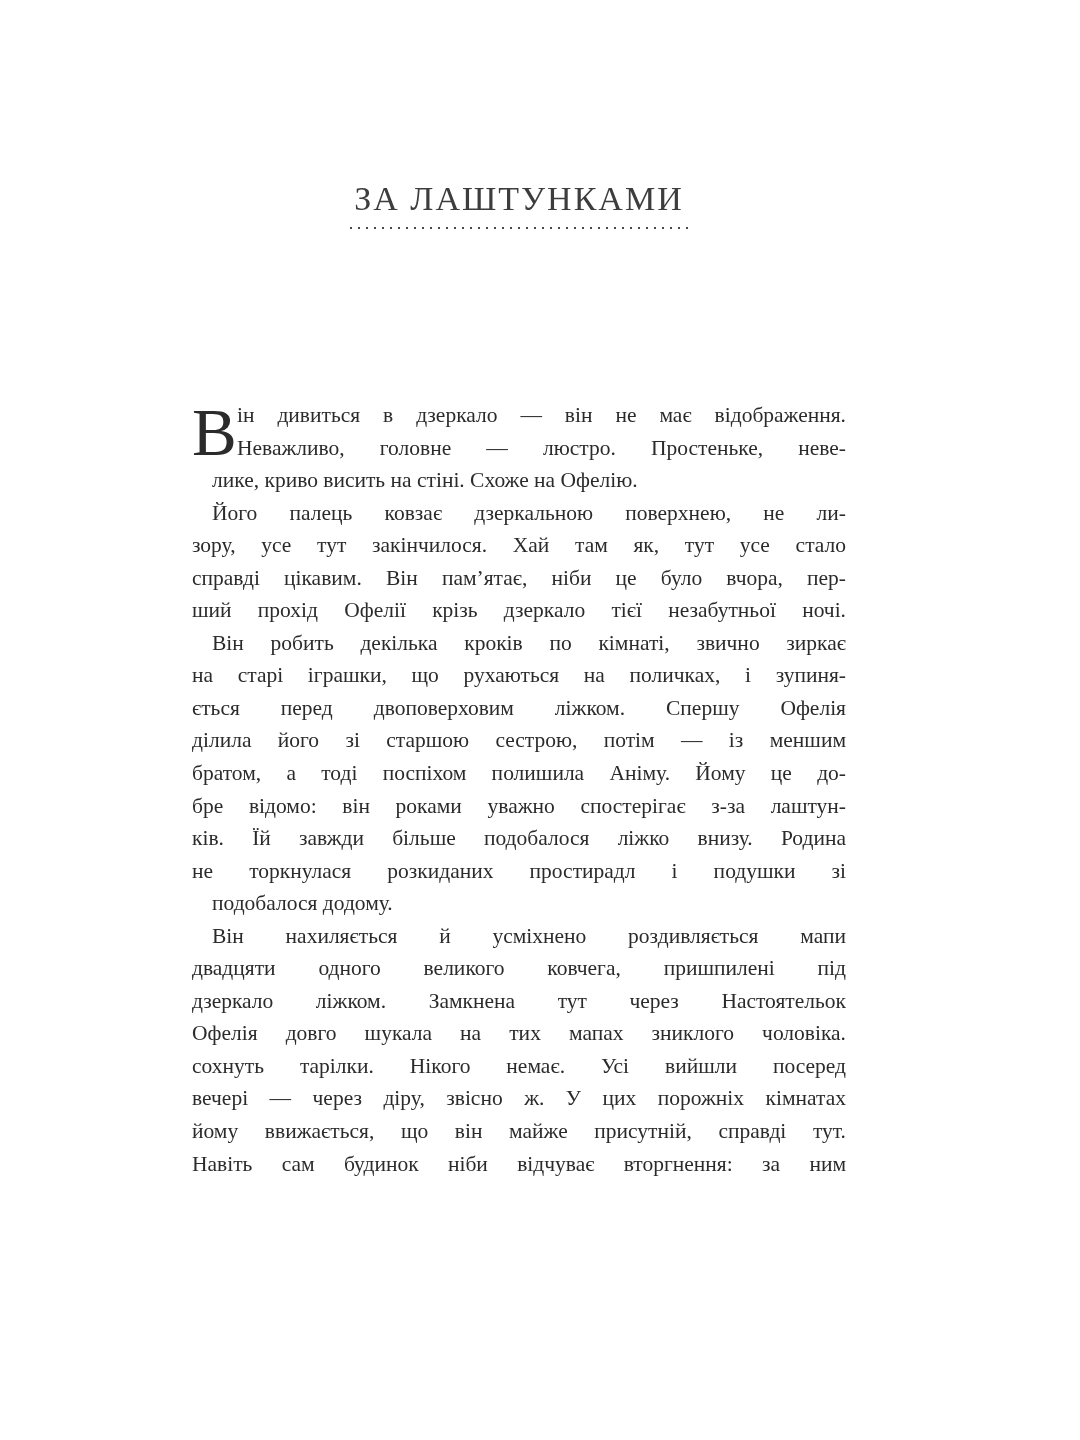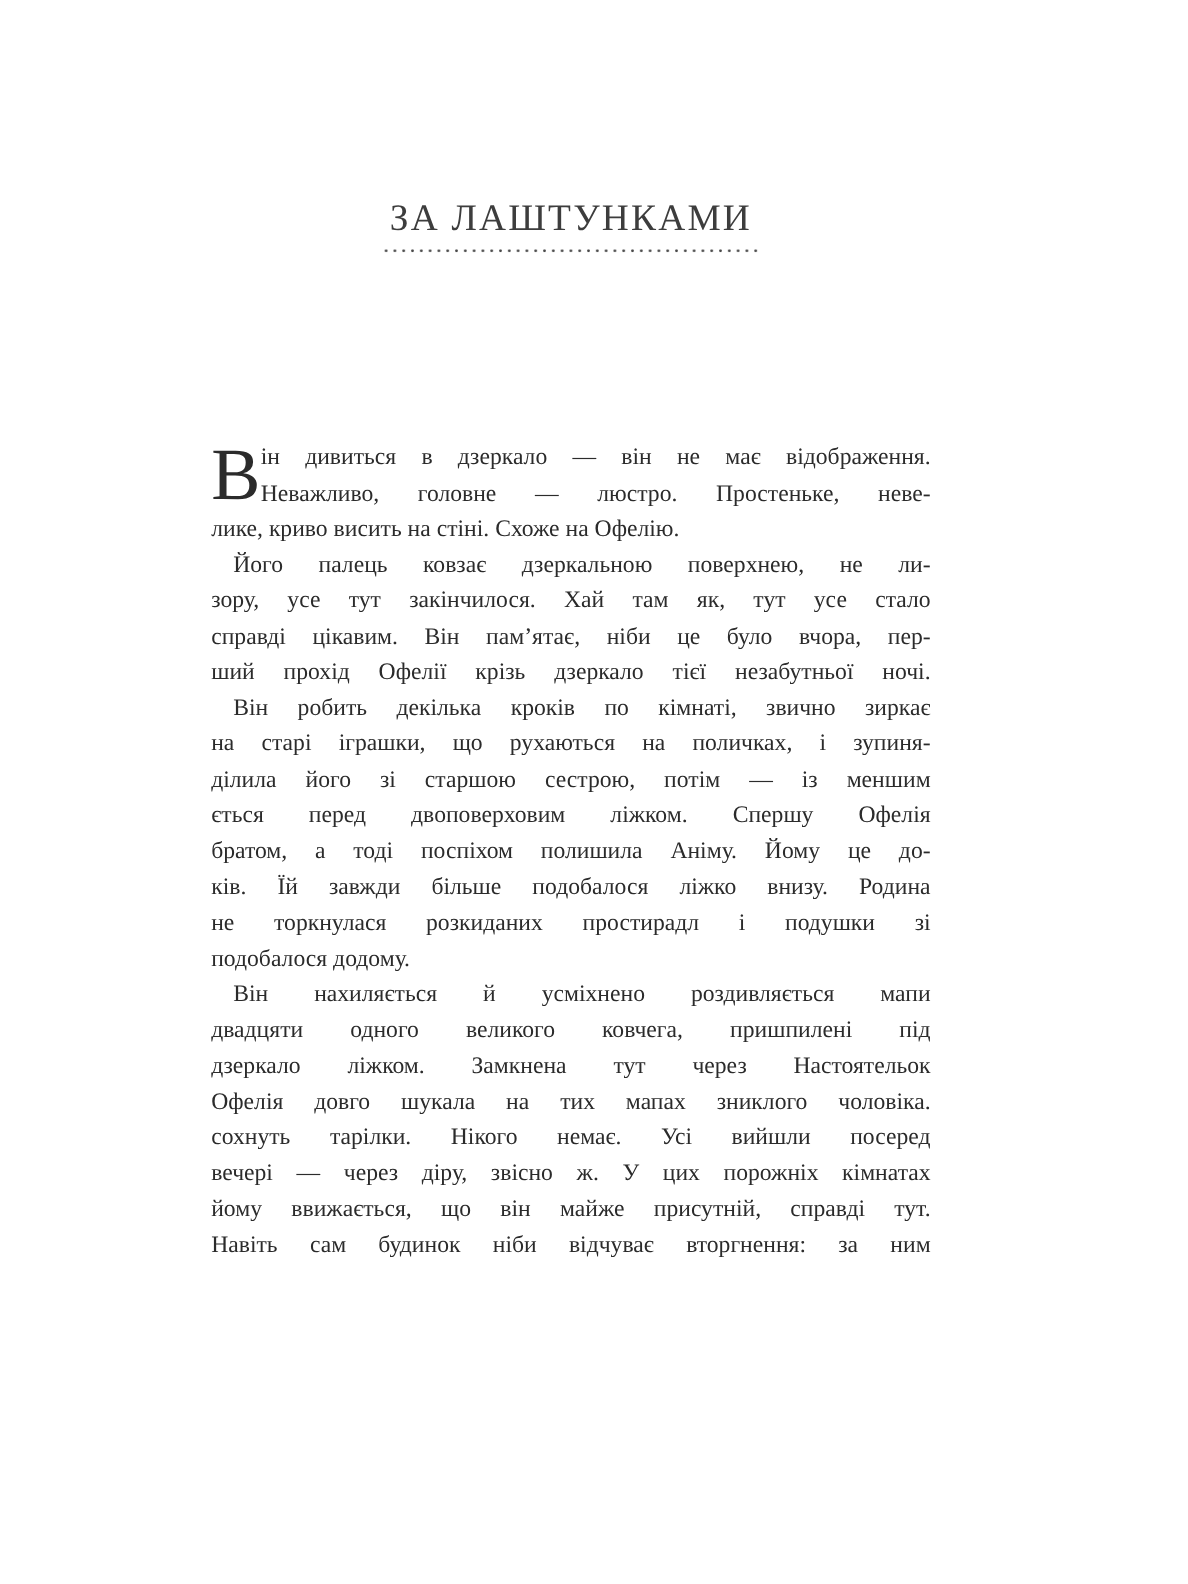--- a/index.html
+++ b/index.html
@@ -47,21 +47,21 @@
     width: 654px;
     font-size: 21.5px;
     line-height: 32.55px;
     color: var(--ink, #2b2b2b);
   }
   .paragraph { margin: 0; }
   .line {
     text-align: justify;
     text-align-last: justify;
   }
-  .line.ragged { text-align-last: left; }
+  .line.ragged { text-align-last: left; margin-left: 20px; }
   .line.indent { text-indent: 20px; }
   .dropcap {
     float: left;
     width: 45px;
     height: 65px;
     font-size: 67px;
     line-height: 66px;
     color: var(--ink, #2b2b2b);
   }
 </style>
@@ -80,23 +80,24 @@
       </div>
       <div class="paragraph">
         <div class="line indent">Його палець ковзає дзеркальною поверхнею, не ли-</div>
         <div class="line">зору, усе тут закінчилося. Хай там як, тут усе стало</div>
         <div class="line">справді цікавим. Він пам’ятає, ніби це було вчора, пер-</div>
         <div class="line">ший прохід Офелії крізь дзеркало тієї незабутньої ночі.</div>
       </div>
       <div class="paragraph">
         <div class="line indent">Він робить декілька кроків по кімнаті, звично зиркає</div>
         <div class="line">на старі іграшки, що рухаються на поличках, і зупиня-</div>
+        <div class="line">ється перед двоповерховим ліжком. Спершу Офелія</div>
         <div class="line">ділила його зі старшою сестрою, потім — із меншим</div>
-        <div class="line">ється перед двоповерховим ліжком. Спершу Офелія</div>
         <div class="line">братом, а тоді поспіхом полишила Аніму. Йому це до-</div>
+        <div class="line">бре відомо: він роками уважно спостерігає з-за лаштун-</div>
         <div class="line">ків. Їй завжди більше подобалося ліжко внизу. Родина</div>
         <div class="line">не торкнулася розкиданих простирадл і подушки зі</div>
         <div class="line ragged">подобалося додому.</div>
       </div>
       <div class="paragraph">
         <div class="line indent">Він нахиляється й усміхнено роздивляється мапи</div>
         <div class="line">двадцяти одного великого ковчега, пришпилені під</div>
         <div class="line">дзеркало ліжком. Замкнена тут через Настоятельок</div>
         <div class="line">Офелія довго шукала на тих мапах зниклого чоловіка.</div>
       </div>

